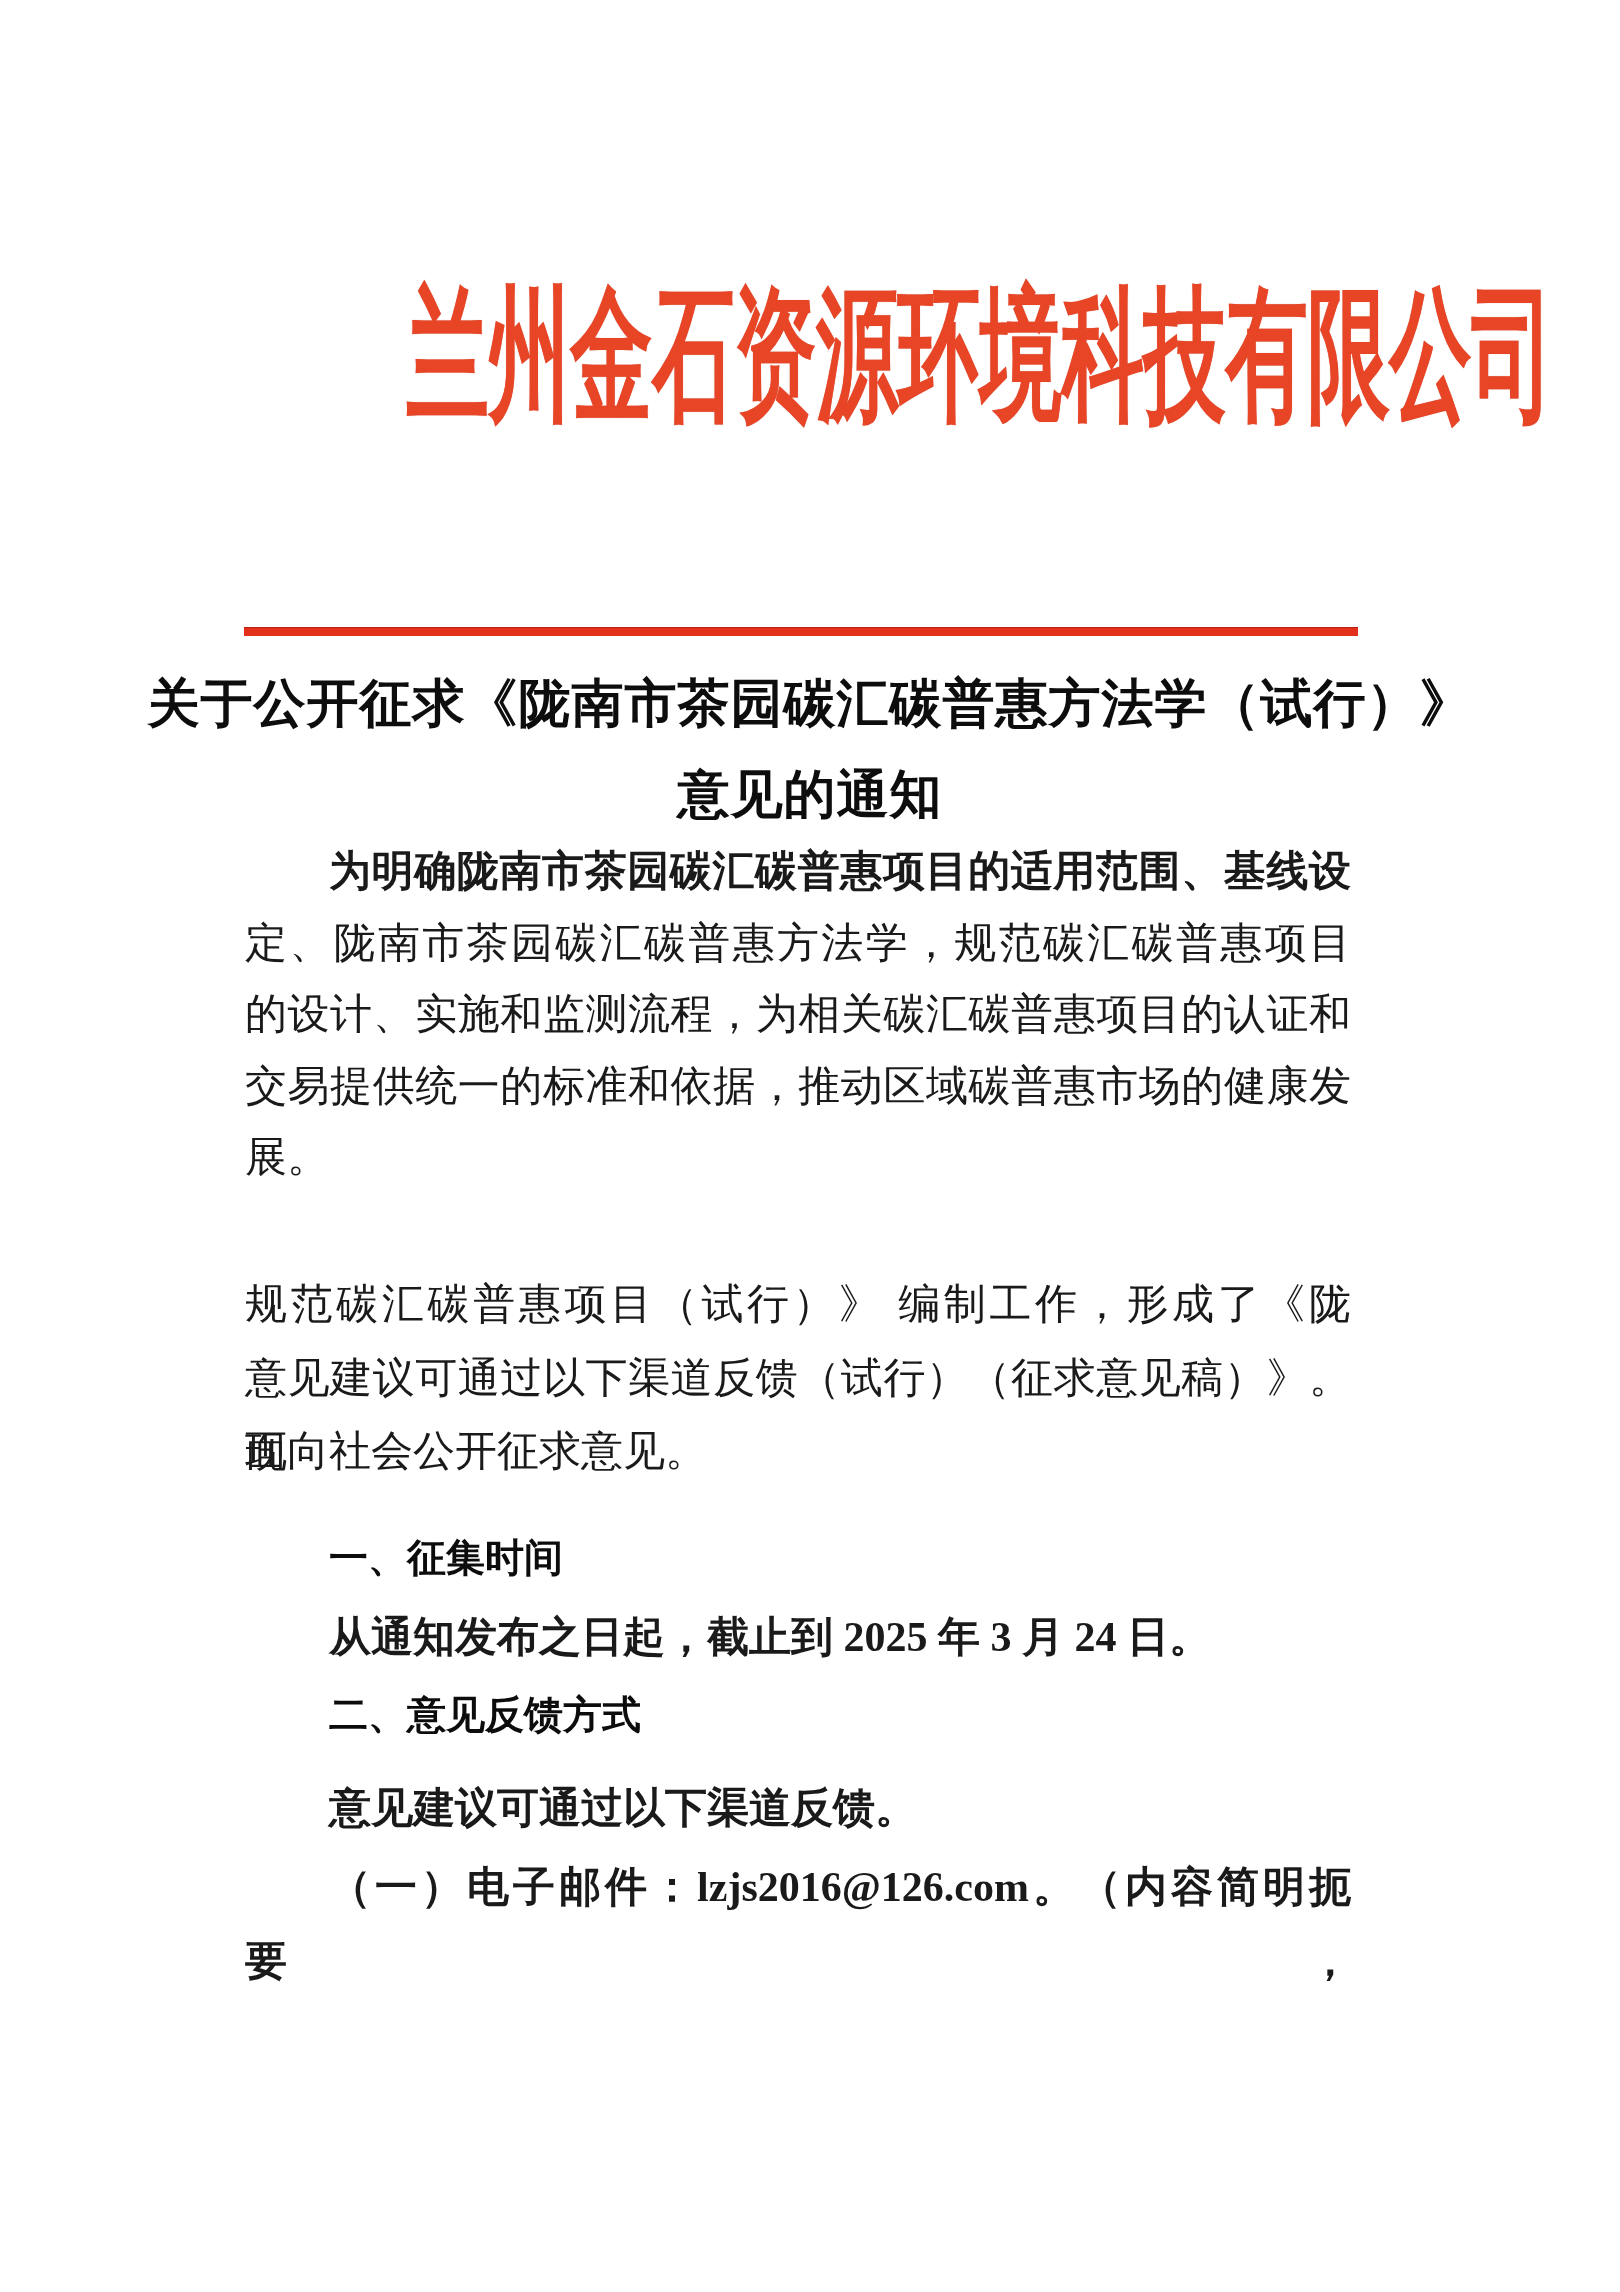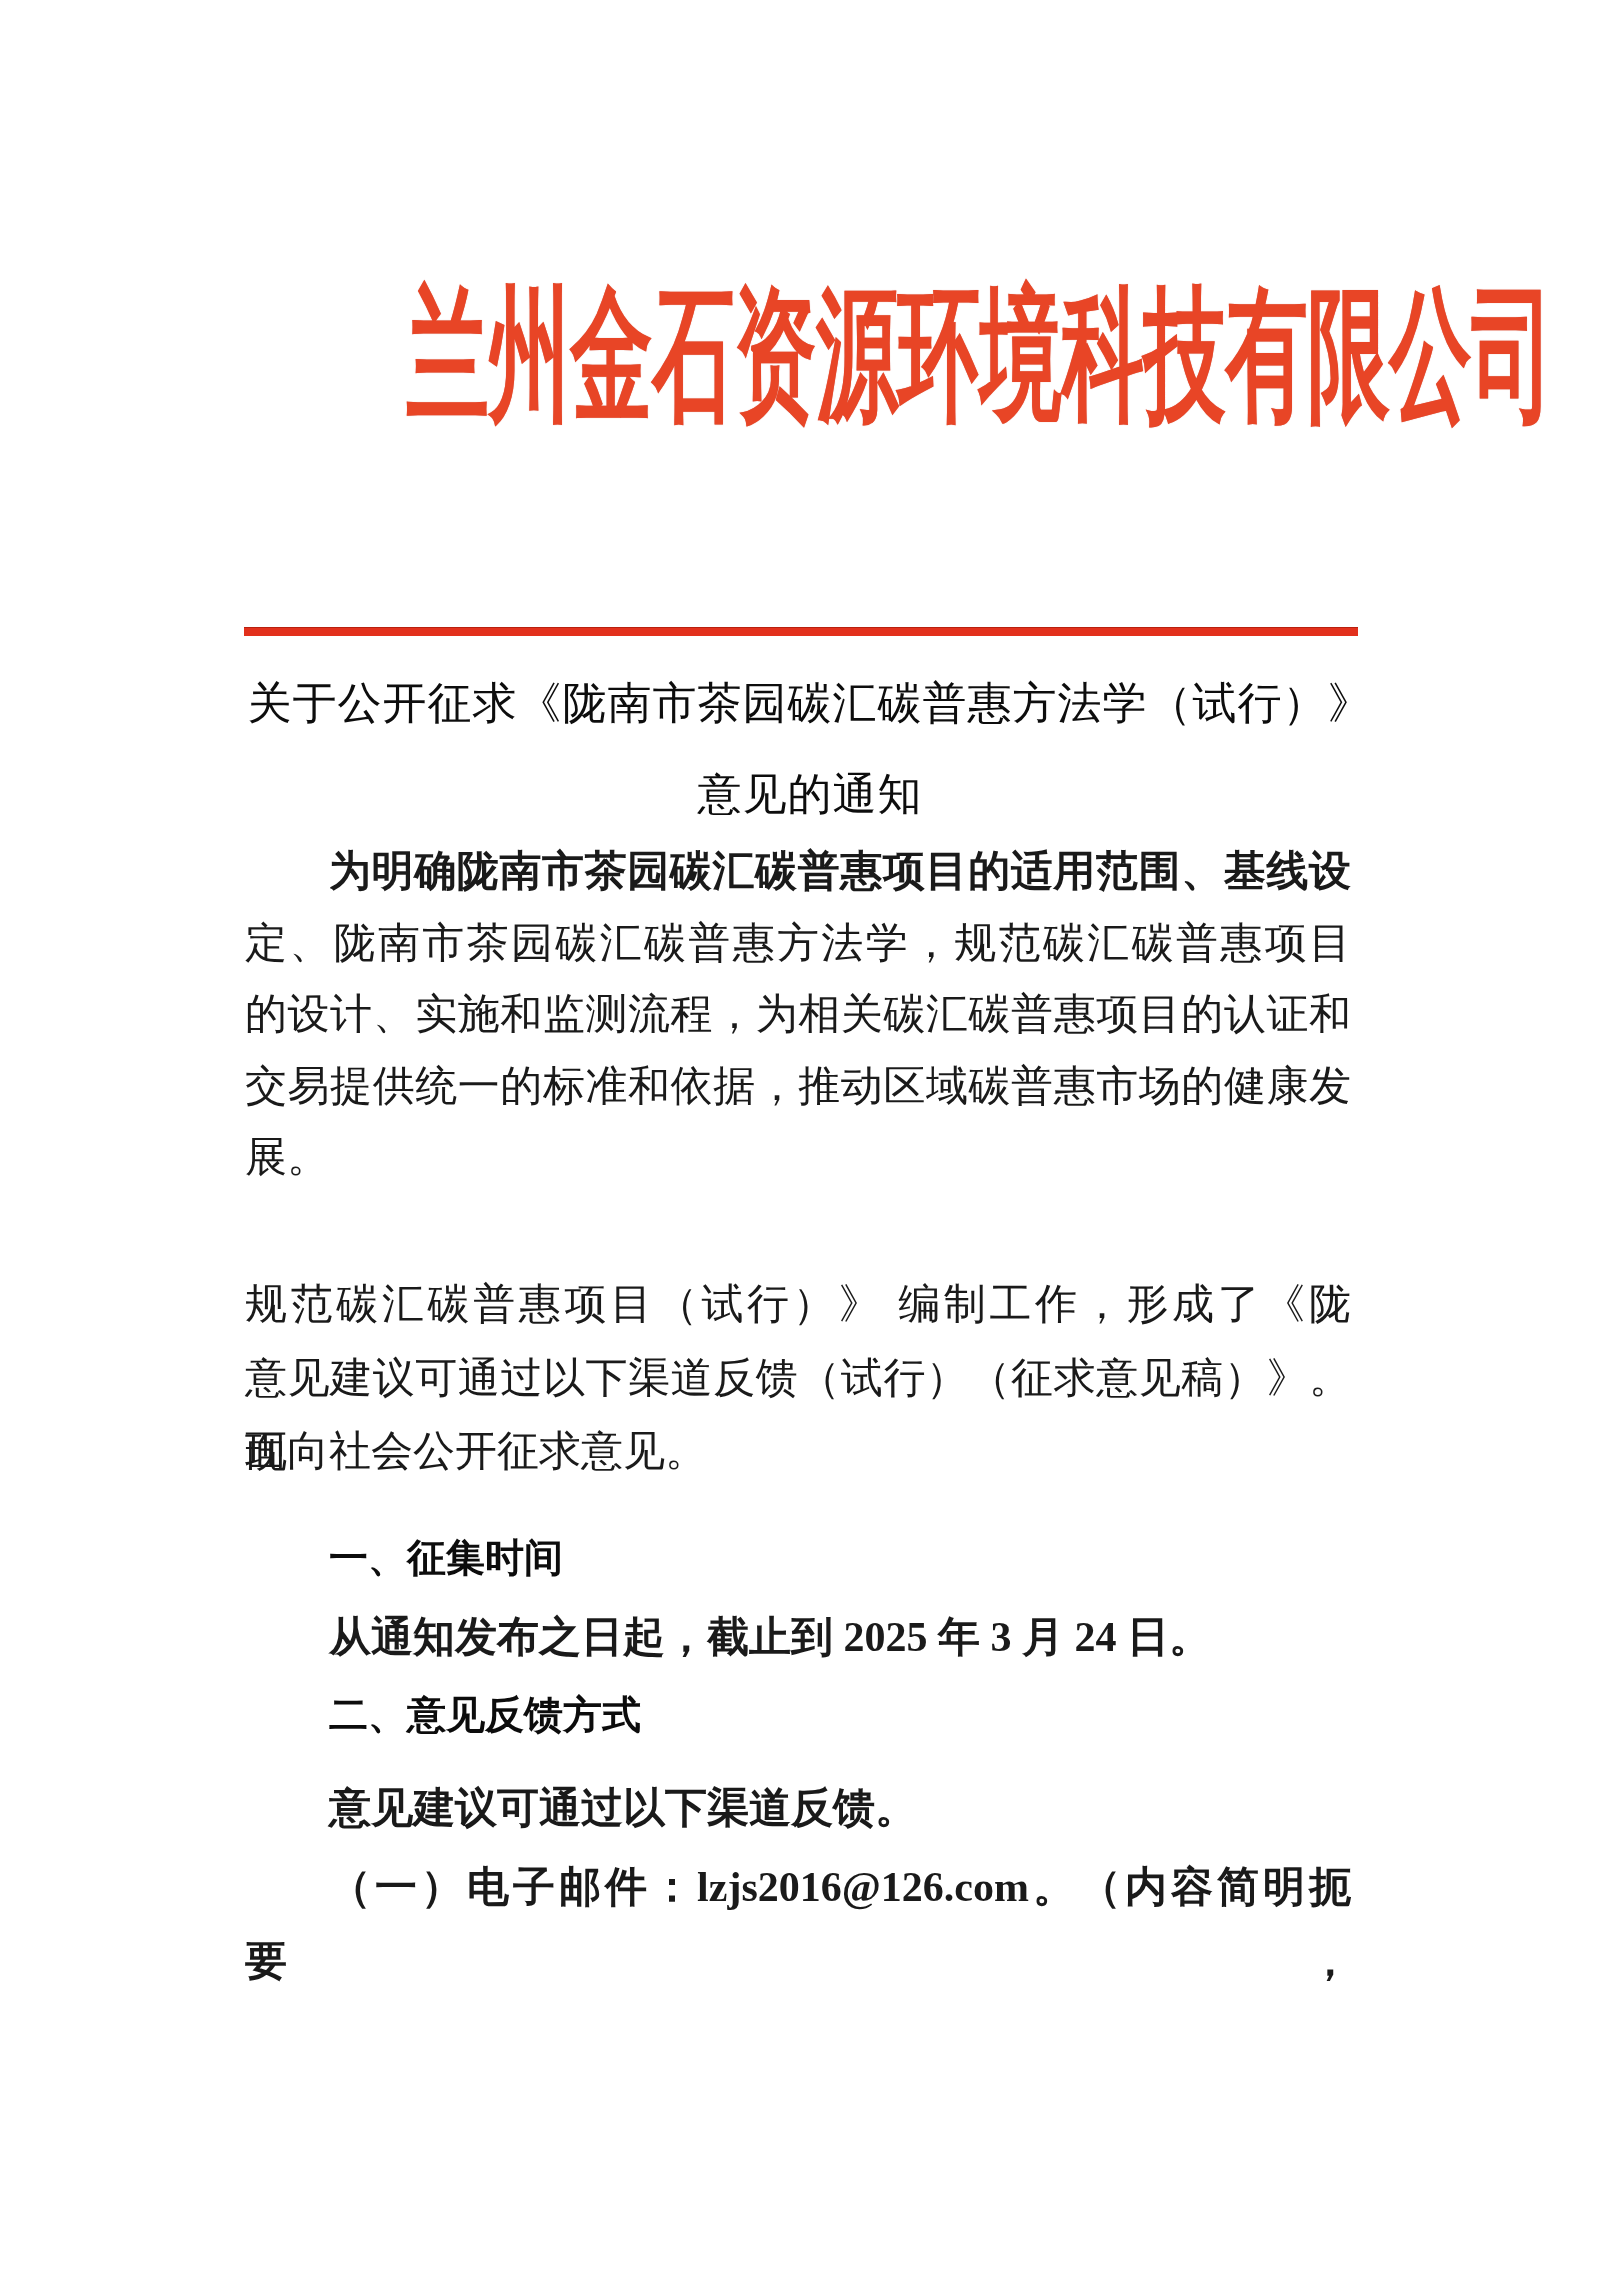--- a/index.html
+++ b/index.html
@@ -31,21 +31,21 @@
   }
   
   .red-rule{
     position:absolute;top:627px;left:244px;width:1114px;height:8.8px;
     background:var(--red-rule);
     box-shadow:0 1px 0 rgba(150,20,5,.55) inset;
   }
   
   .doc-title{
     position:absolute;left:0;width:100%;
-    text-align:center;font-weight:normal;font-size:44px;color:#0d0d0d;
+    text-align:center;font-weight:bold;font-size:52px;color:#0d0d0d;
     letter-spacing:1px;white-space:nowrap;
   }
   .doc-title.t1{top:672px;height:63px;line-height:63px;}
   .doc-title.t2{top:763px;height:63px;line-height:63px;}
   
   .bodyline{
     position:absolute;left:245px;width:1106px;height:74px;line-height:74px;
     font-size:42px;color:#1a1a1a;white-space:nowrap;
   }
   .bodyline.fill{

